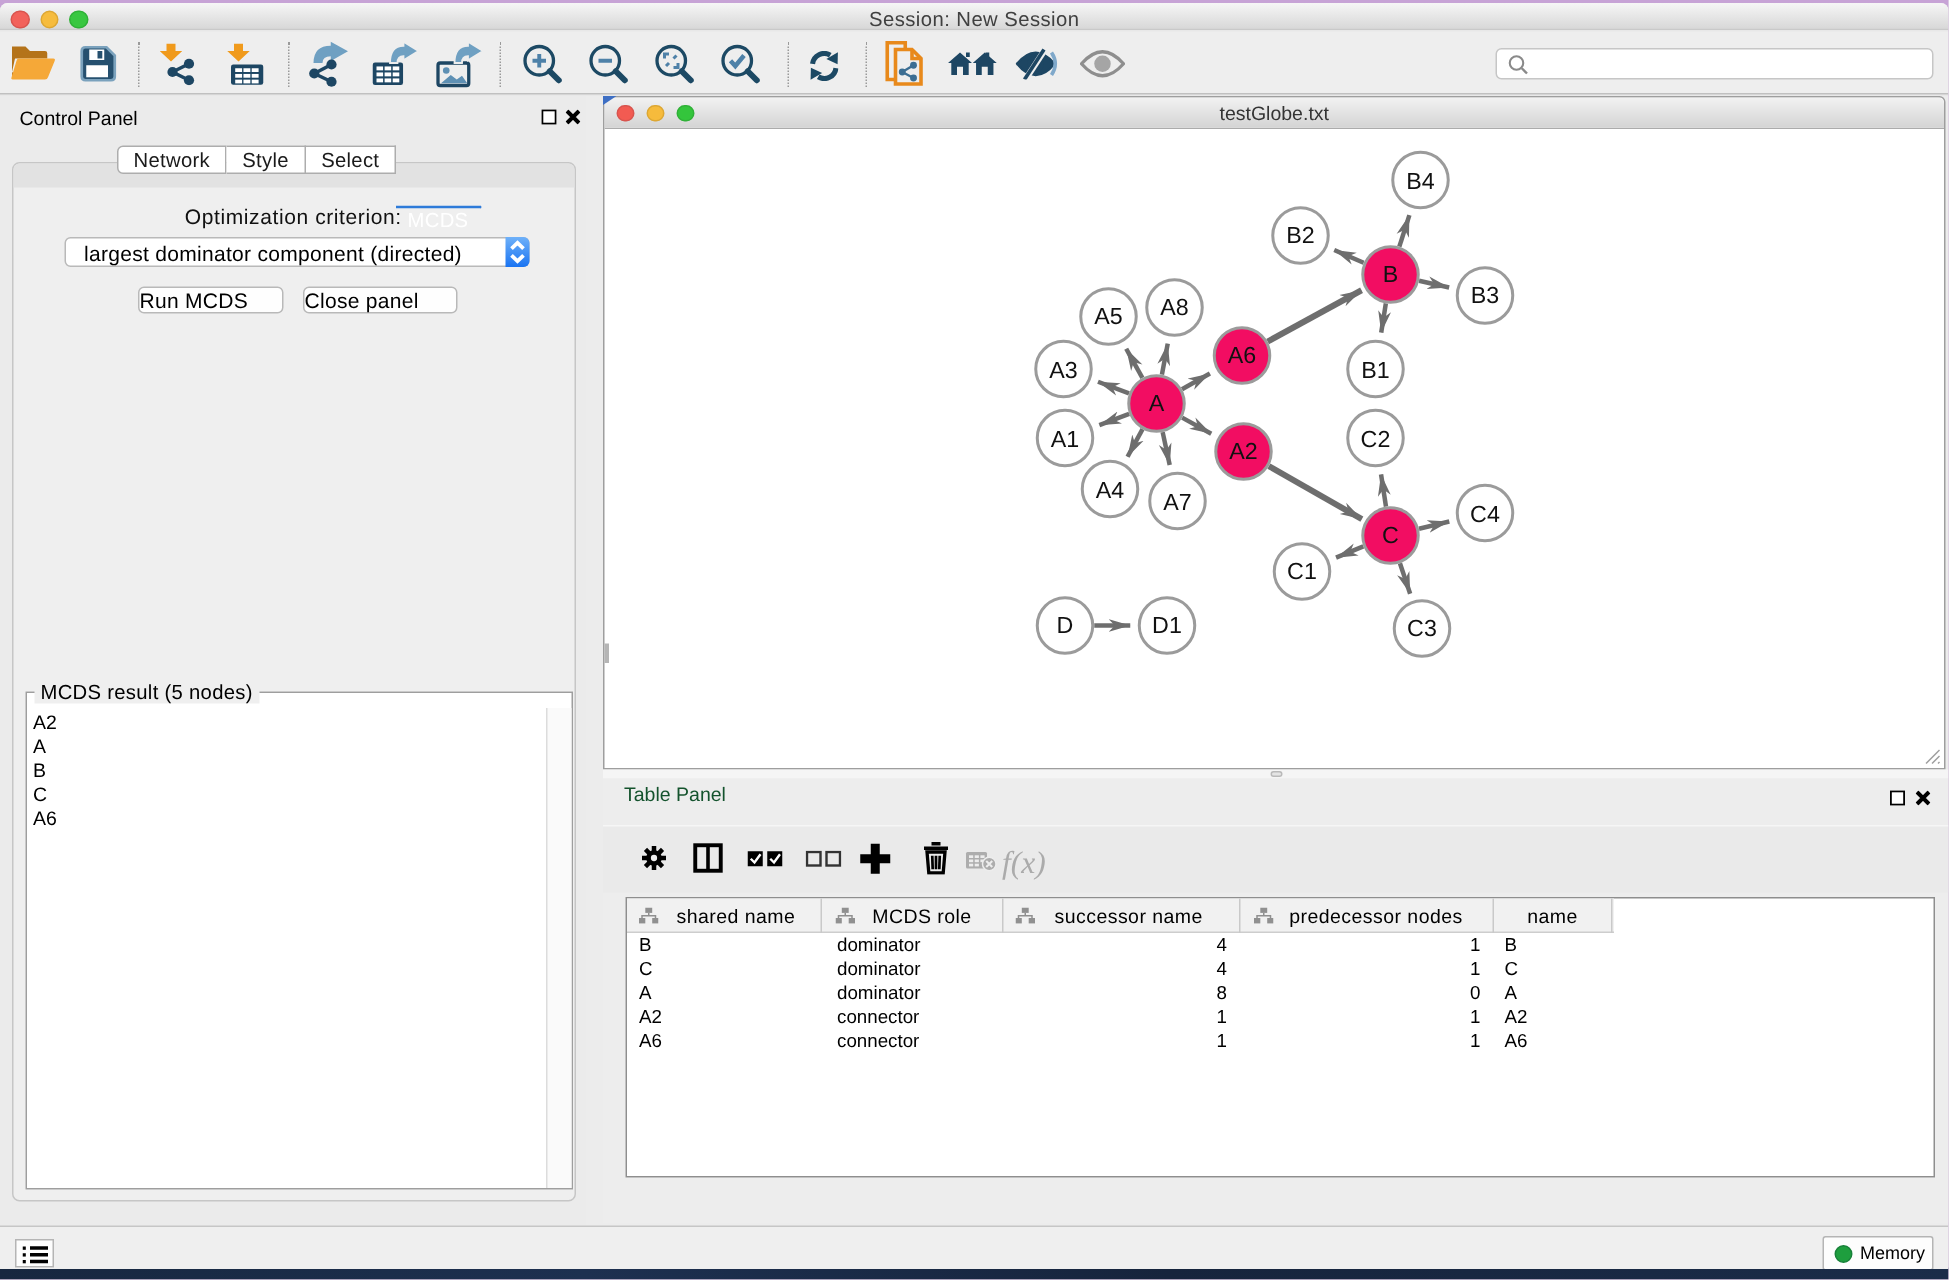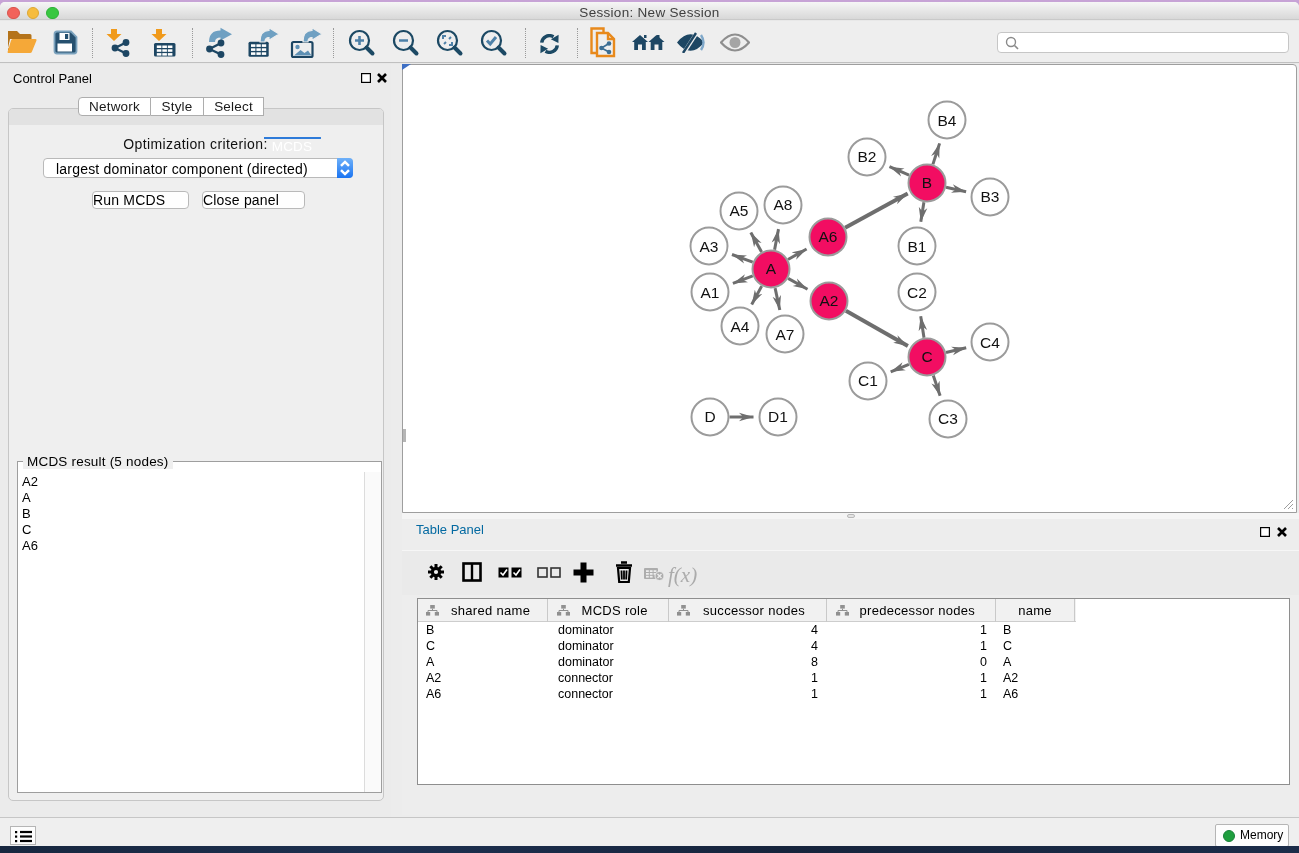--- a/index.html
+++ b/index.html
@@ -61,21 +61,21 @@
 #netwin { position:absolute; left:402px; top:0px; width:895px; height:449px;
   border:1px solid #9E9E9E; border-radius:4px 4px 0 0; background:#fff; }
 #nettitle { position:absolute; left:0; top:0; width:100%; height:21px;
   background:linear-gradient(#F2F2F2,#D4D4D4); border-bottom:1px solid #ABABAB;
   border-radius:4px 4px 0 0; }
 #nettitle .t { position:absolute; width:100%; text-align:center; top:3px;
   font-size:13px; color:#333; }
 .tl2 { position:absolute; top:4.5px; width:11.5px; height:11.5px; border-radius:50%; }
 #tpanel { position:absolute; left:402px; top:455px; width:897px; height:296px;
   background:#EDEDED; }
-#tpanel .title { position:absolute; left:14px; top:3px; font-size:13px; color:#0369a1; }
+#tpanel .title { position:absolute; left:14px; top:3px; font-size:13px; color:#14532d; }
 #ttable { position:absolute; left:15px; top:79px; width:873px; height:187px;
   background:#fff; border:1px solid #8E8E8E; }
 #thead { position:absolute; left:0; top:0; width:658px; height:23px;
   background:#F1F1F1; border-bottom:1px solid #CDCDCD; font-size:13px; letter-spacing:0.3px; color:#000; }
 #thead .h { position:absolute; top:0; height:23px; border-right:1px solid #C9C9C9;
   line-height:23px; }
 .trow { position:absolute; font-size:12.5px; color:#000; height:16px; line-height:16px; }
 </style>
 </head>
 <body>
@@ -292,20 +292,26 @@
             <li>A2</li>
             <li>A</li>
             <li>B</li>
             <li>C</li>
             <li>A6</li>
           </ul>
     </div>
   </div>
   <div id="netwin">
     <div class="abs" style="left:-1px;top:-1px;width:9px;height:6px;background:#3E6FC4;clip-path:polygon(0 0,100% 0,0 100%);z-index:5"></div>
+    <div id="nettitle">
+      <div class="tl2" style="left:8px;background:#F25B52;border:0.5px solid #D8544E"></div>
+      <div class="tl2" style="left:28px;background:#F6BB3C;border:0.5px solid #DDA733"></div>
+      <div class="tl2" style="left:48px;background:#34C53C;border:0.5px solid #2FB137"></div>
+      <div class="t">testGlobe.txt</div>
+    </div>
     <svg class="abs" style="right:2px;bottom:2px" width="12" height="12" viewBox="0 0 12 12">
       <g stroke="#9E9E9E" stroke-width="1">
             <line x1="11" y1="2" x2="2" y2="11"></line>
             <line x1="11" y1="6" x2="6" y2="11"></line>
             <line x1="11" y1="10" x2="10" y2="11"></line>
           </g>
     </svg>
     <div class="abs" style="left:0px;top:364px;width:3px;height:13px;background:#B5B5B5"></div>
 <svg width="894" height="423" style="position:absolute;left:0;top:21px">
 <defs>
@@ -476,21 +482,21 @@
             </div>
         <div class="h" style="left:251px;width:158px">
               <svg style="position:absolute;left:8px;top:6px" width="13" height="11" viewBox="0 0 13 11">
                 <g fill="#909090">
                   <rect x="4.2" y="0" width="4.6" height="3.6"></rect>
                   <rect x="0" y="7" width="4.2" height="3.6"></rect>
                   <rect x="8.8" y="7" width="4.2" height="3.6"></rect>
                 </g>
                 <path d="M6.5 3.6 V5.5 M2 7 V5.5 H11 V7" stroke="#909090" stroke-width="1" fill="none"></path>
               </svg>
-              <span style="position:absolute;left:34px">successor nodes</span>
+              <span style="position:absolute;left:34px">successor name</span>
             </div>
         <div class="h" style="left:409.5px;width:168px">
               <svg style="position:absolute;left:8px;top:6px" width="13" height="11" viewBox="0 0 13 11">
                 <g fill="#909090">
                   <rect x="4.2" y="0" width="4.6" height="3.6"></rect>
                   <rect x="0" y="7" width="4.2" height="3.6"></rect>
                   <rect x="8.8" y="7" width="4.2" height="3.6"></rect>
                 </g>
                 <path d="M6.5 3.6 V5.5 M2 7 V5.5 H11 V7" stroke="#909090" stroke-width="1" fill="none"></path>
               </svg>

